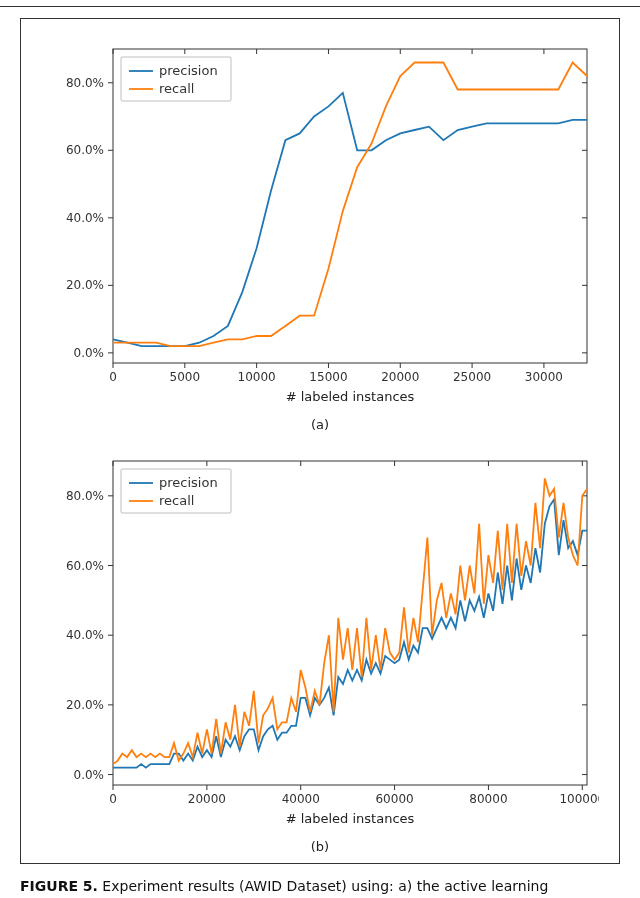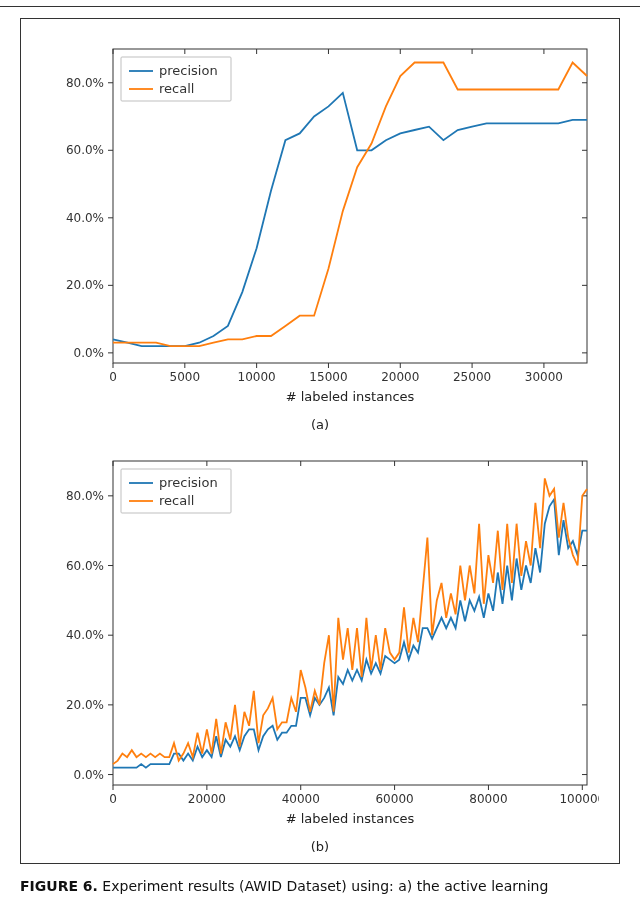--- a/index.html
+++ b/index.html
@@ -162,15 +162,15 @@
           <text x="116" y="36" class="legend-text">precision</text>
           <line x1="86" y1="50" x2="110" y2="50" class="series recall"></line>
           <text x="116" y="54" class="legend-text">recall</text>
         </svg>
     </div>
     <div class="sublabel" style="top:820px;">(b)</div>
 
   </div>
 
   <div class="caption-line">
-    <b>FIGURE 6.</b><span> Experiment results (AWID Dataset) using: a) the active learning</span>
+    <b>FIGURE 5.</b><span> Experiment results (AWID Dataset) using: a) the active learning</span>
   </div>
 </div>
 
 </body></html>

